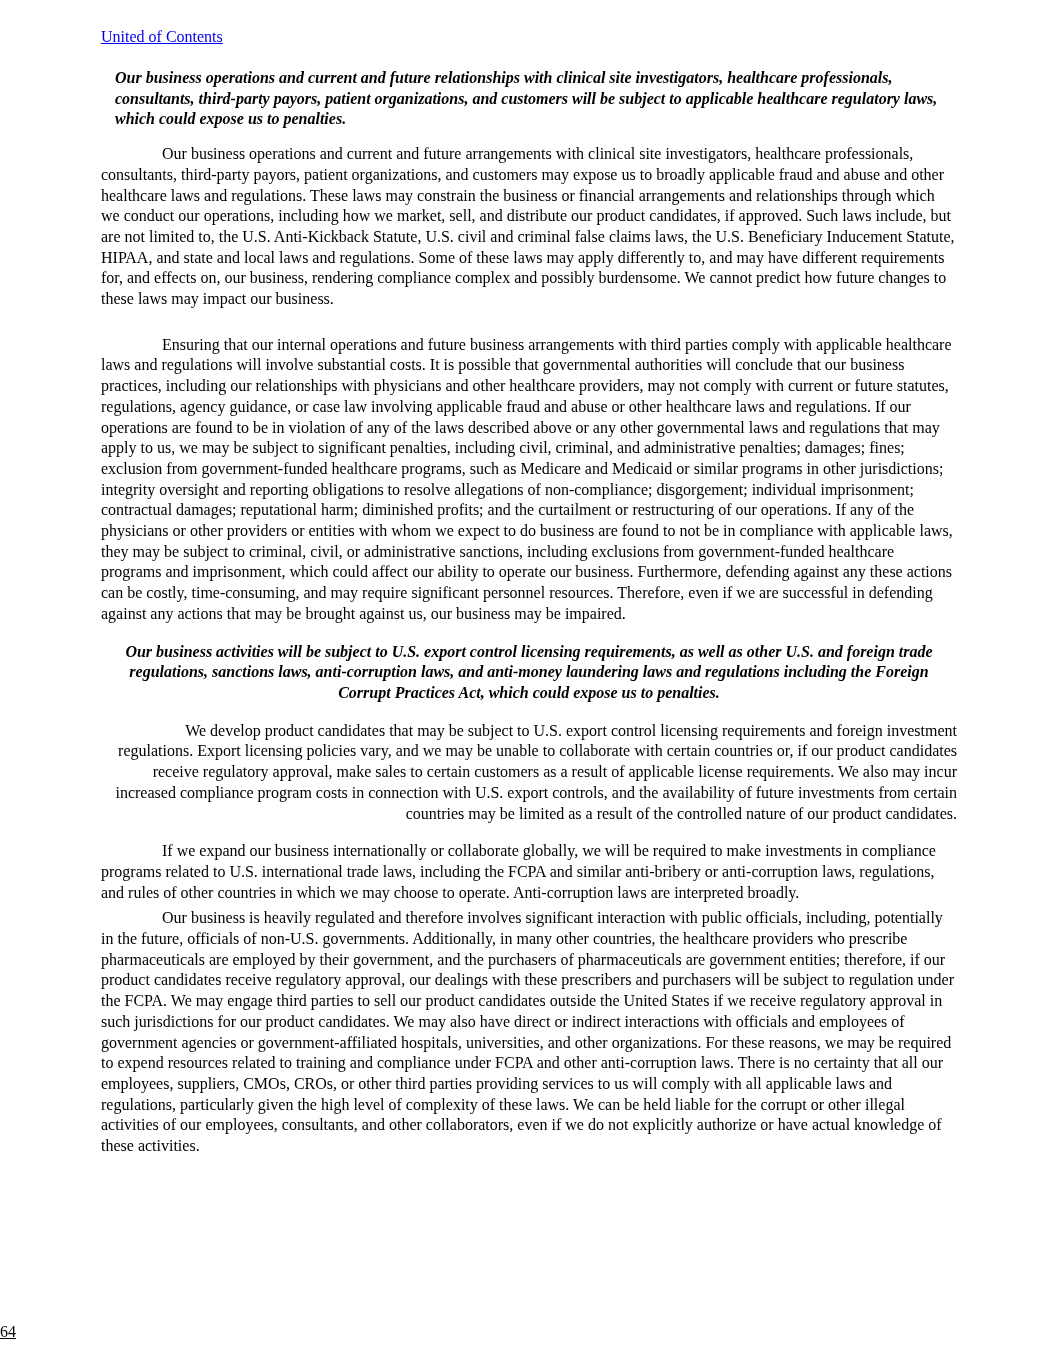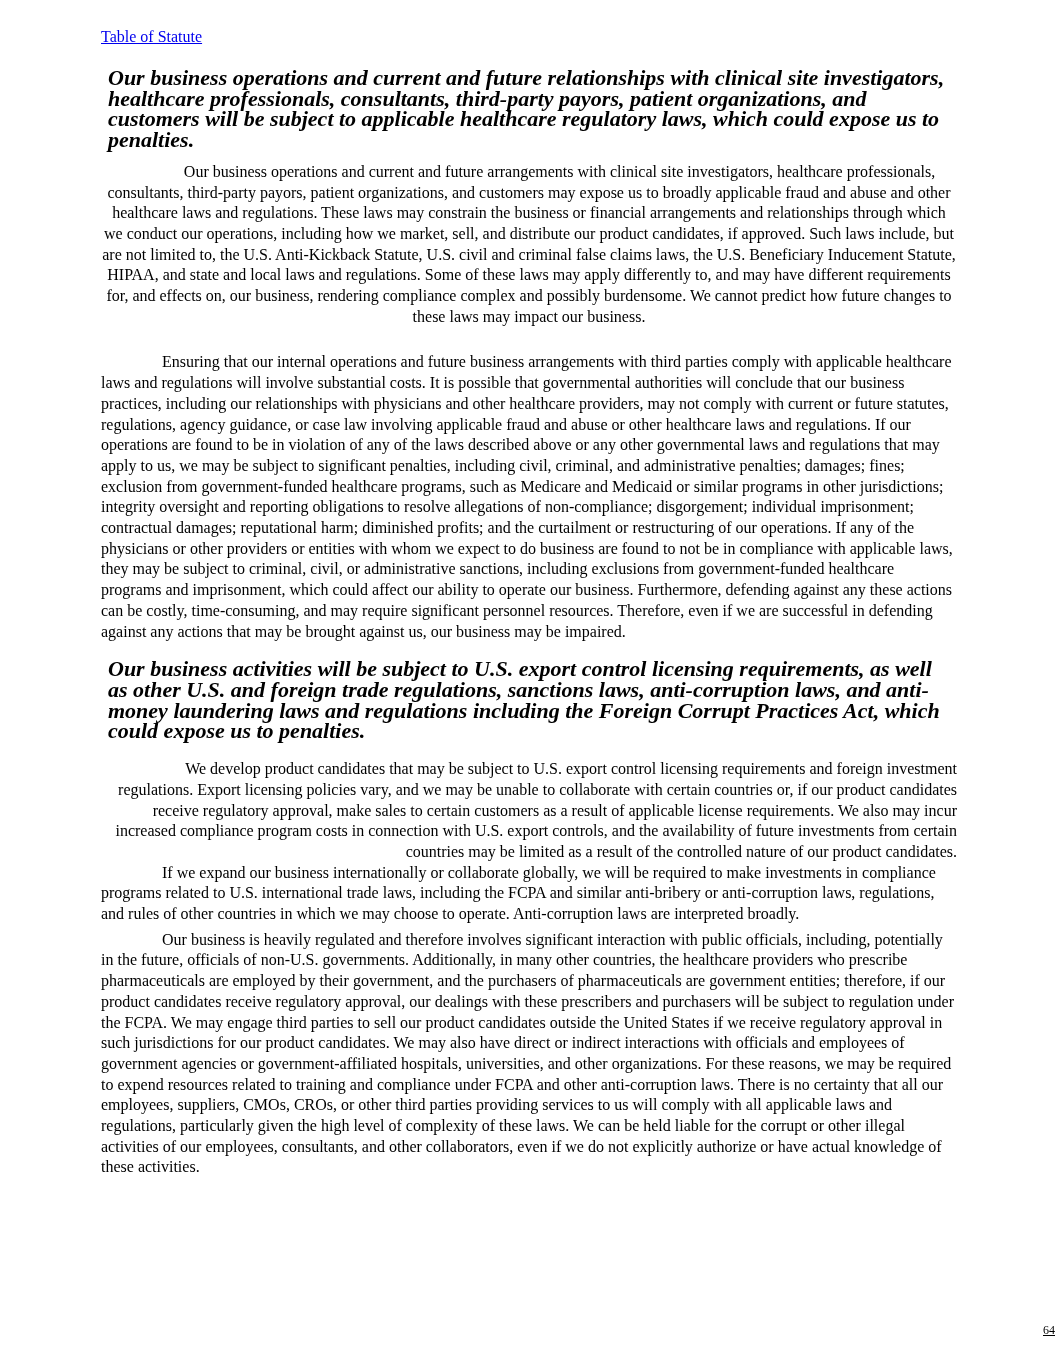--- a/index.html
+++ b/index.html
@@ -1,35 +1,35 @@
 <!DOCTYPE html>
 <html><head>
 <meta charset="utf-8">
 <style>
   html, body { margin: 0; padding: 0; background: #ffffff; }
   body { width: 1055px; height: 1365px; position: relative; overflow: hidden;
          font-family: "Liberation Serif", serif; color: #000; }
   .page { position: absolute; left: 101px; top: 26px; width: 856px; }
   .toc { font-size: 16px; color: #0000ee; text-decoration: underline; display: inline-block; line-height: 22px; cursor: pointer; }
-  .heading { font-size: 22px; font-weight: bold; font-style: italic; line-height: 20.7px; margin: 7px; }
+  .heading { font-size: 16px; font-weight: bold; font-style: italic; line-height: 20.7px; margin: 14px; }
   .para { font-size: 16px; line-height: 20.7px; margin: 0; text-indent: 61px; }
   .h1 { margin-top: 20px; }
-  .p1 { margin-top: 11px; text-align: center; }
+  .p1 { margin-top: 11px; }
   .p2 { margin-top: 25px; }
-  .h2 { margin-top: 17px; }
+  .h2 { margin-top: 17px; text-align: center; }
   .p3 { margin-top: 17px; text-align: right; }
-  .p4 { }
+  .p4 { margin-top: 17px; }
   .p5 { margin-top: 5px; }
-  .pagenum { position: absolute; left: 0; right: 0; top: 1323px; text-align: right; font-size: 12px; text-decoration: underline; }
+  .pagenum { position: absolute; left: 0; right: 0; top: 1323px; text-align: left; font-size: 16px; text-decoration: underline; }
 </style>
 </head>
 <body>
 
 <div class="page">
-  <a class="toc">Table of Statute</a>
+  <a class="toc">United of Contents</a>
 
   <p class="heading h1">Our business operations and current and future relationships with clinical site investigators, healthcare professionals, consultants, third-party payors, patient organizations, and customers will be subject to applicable healthcare regulatory laws, which could expose us to penalties.</p>
   <p class="para p1">Our business operations and current and future arrangements with clinical site investigators, healthcare professionals, consultants, third-party payors, patient organizations, and customers may expose us to broadly applicable fraud and abuse and other healthcare laws and regulations. These laws may constrain the business or financial arrangements and relationships through which we conduct our operations, including how we market, sell, and distribute our product candidates, if approved. Such laws include, but are not limited to, the U.S. Anti-Kickback Statute, U.S. civil and criminal false claims laws, the U.S. Beneficiary Inducement Statute, HIPAA, and state and local laws and regulations. Some of these laws may apply differently to, and may have different requirements for, and effects on, our business, rendering compliance complex and possibly burdensome. We cannot predict how future changes to these laws may impact our business.</p>
   <p class="para p2">Ensuring that our internal operations and future business arrangements with third parties comply with applicable healthcare laws and regulations will involve substantial costs. It is possible that governmental authorities will conclude that our business practices, including our relationships with physicians and other healthcare providers, may not comply with current or future statutes, regulations, agency guidance, or case law involving applicable fraud and abuse or other healthcare laws and regulations. If our operations are found to be in violation of any of the laws described above or any other governmental laws and regulations that may apply to us, we may be subject to significant penalties, including civil, criminal, and administrative penalties; damages; fines; exclusion from government-funded healthcare programs, such as Medicare and Medicaid or similar programs in other jurisdictions; integrity oversight and reporting obligations to resolve allegations of non-compliance; disgorgement; individual imprisonment; contractual damages; reputational harm; diminished profits; and the curtailment or restructuring of our operations. If any of the physicians or other providers or entities with whom we expect to do business are found to not be in compliance with applicable laws, they may be subject to criminal, civil, or administrative sanctions, including exclusions from government-funded healthcare programs and imprisonment, which could affect our ability to operate our business. Furthermore, defending against any these actions can be costly, time-consuming, and may require significant personnel resources. Therefore, even if we are successful in defending against any actions that may be brought against us, our business may be impaired.</p>
 
   <p class="heading h2">Our business activities will be subject to U.S. export control licensing requirements, as well as other U.S. and foreign trade regulations, sanctions laws, anti-corruption laws, and anti-money laundering laws and regulations including the Foreign Corrupt Practices Act, which could expose us to penalties.</p>
   <p class="para p3">We develop product candidates that may be subject to U.S. export control licensing requirements and foreign investment regulations. Export licensing policies vary, and we may be unable to collaborate with certain countries or, if our product candidates receive regulatory approval, make sales to certain customers as a result of applicable license requirements. We also may incur increased compliance program costs in connection with U.S. export controls, and the availability of future investments from certain countries may be limited as a result of the controlled nature of our product candidates.</p>
   <p class="para p4">If we expand our business internationally or collaborate globally, we will be required to make investments in compliance programs related to U.S. international trade laws, including the FCPA and similar anti-bribery or anti-corruption laws, regulations, and rules of other countries in which we may choose to operate. Anti-corruption laws are interpreted broadly.</p>
   <p class="para p5">Our business is heavily regulated and therefore involves significant interaction with public officials, including, potentially in the future, officials of non-U.S. governments. Additionally, in many other countries, the healthcare providers who prescribe pharmaceuticals are employed by their government, and the purchasers of pharmaceuticals are government entities; therefore, if our product candidates receive regulatory approval, our dealings with these prescribers and purchasers will be subject to regulation under the FCPA. We may engage third parties to sell our product candidates outside the United States if we receive regulatory approval in such jurisdictions for our product candidates. We may also have direct or indirect interactions with officials and employees of government agencies or government-affiliated hospitals, universities, and other organizations. For these reasons, we may be required to expend resources related to training and compliance under FCPA and other anti-corruption laws. There is no certainty that all our employees, suppliers, CMOs, CROs, or other third parties providing services to us will comply with all applicable laws and regulations, particularly given the high level of complexity of these laws. We can be held liable for the corrupt or other illegal activities of our employees, consultants, and other collaborators, even if we do not explicitly authorize or have actual knowledge of these activities.</p>
 </div>

